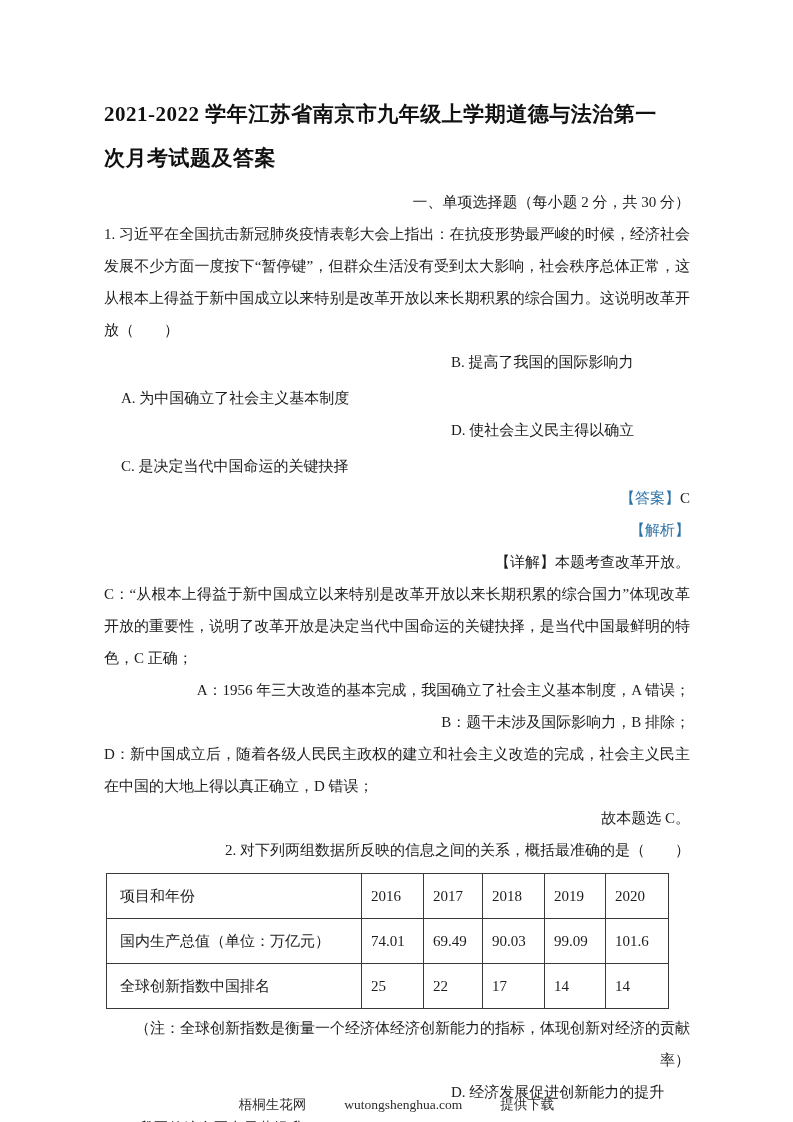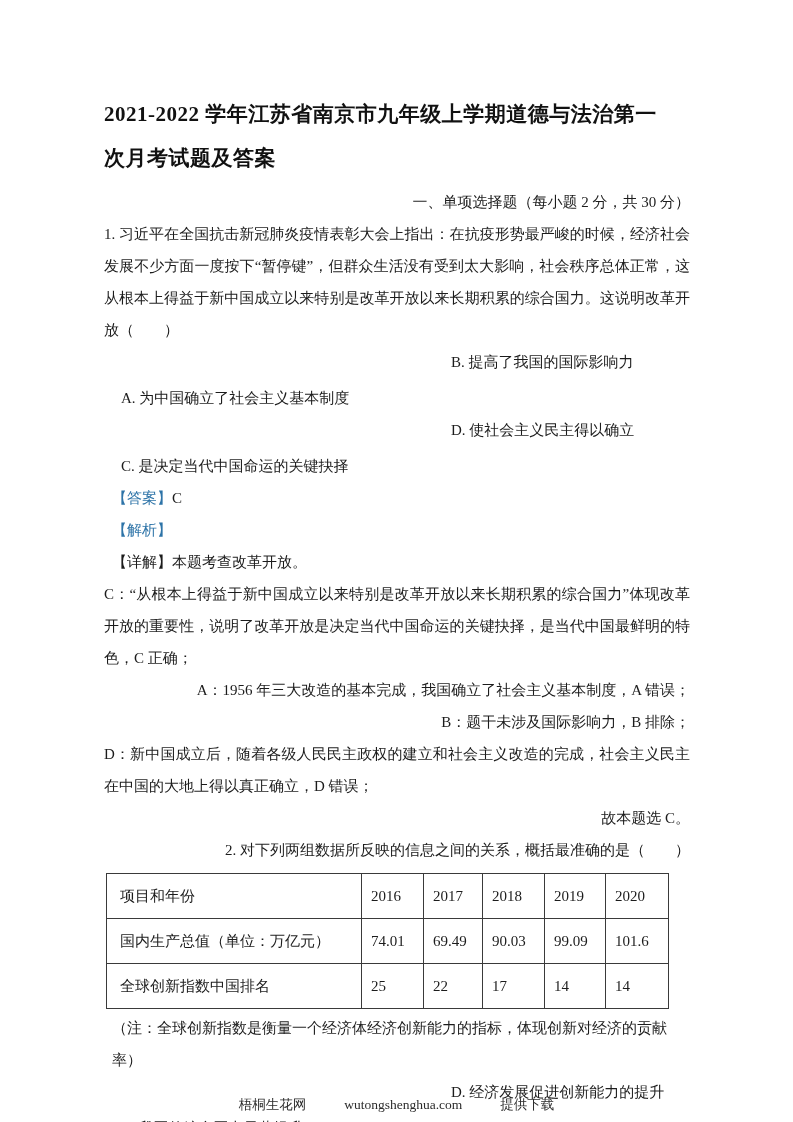--- a/index.html
+++ b/index.html
@@ -20,21 +20,21 @@
     font-weight:700;
     line-height:44px;
     color:#111;
     letter-spacing:0.5px;
     margin-bottom:6px;
   }
   p { margin:0; text-align:justify; }
   .plain { text-align:right; }
   .opts { display:flex; padding-left:17px; text-align:left; }
   .opt-left { width:330px; flex:none;margin-top:36px; }
-  .ans-line, .note-line { padding-left:8px; text-align:left; }
+  .ans-line, .note-line { padding-left:8px; text-align:right; }
   .blue { color:#2E74A8; }
   table.data-table {
     border-collapse:collapse;
     table-layout:fixed;
     width:562px;
     margin:7px 0 3px 2px;
   }
   table.data-table td {
     border:1px solid #3a3a3a;
     height:44px;

